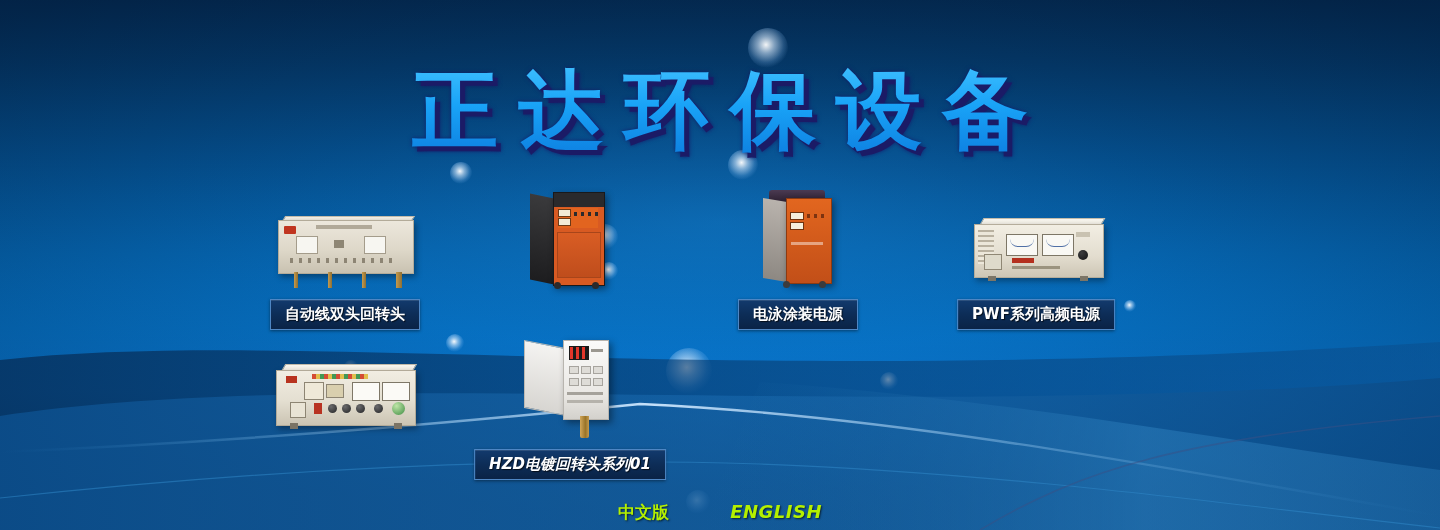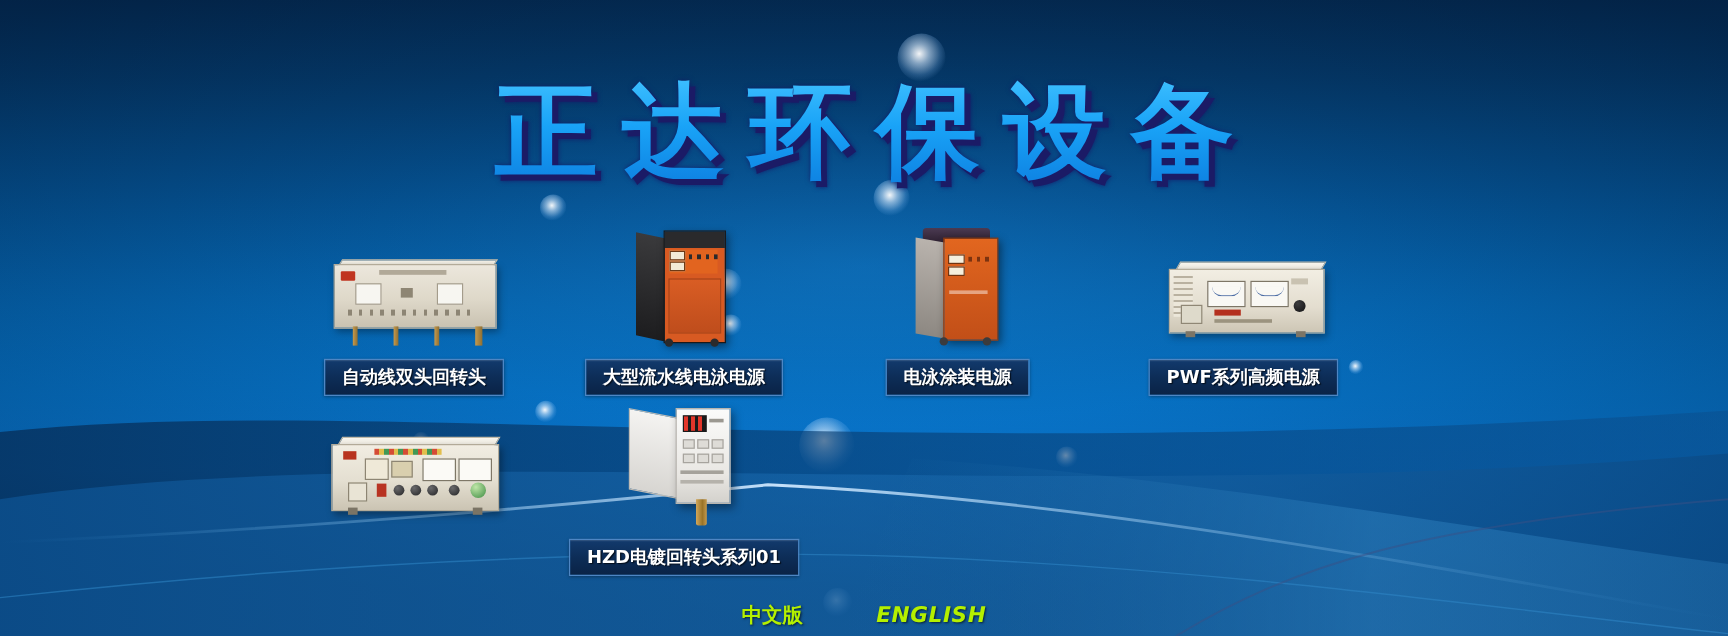--- a/index.html
+++ b/index.html
@@ -314,21 +314,20 @@
           <div class="front"></div>
         <div class="panel"></div>
           <div class="meter mt1"></div>
           <div class="meter mt2"></div>
         <div class="knobs"></div>
           <div class="door"></div>
         <div class="wheel wh1"></div>
           <div class="wheel wh2"></div>
       </div>
     </div>
-    <div class="plabel">大型流水线电泳电源</div>
   </div>
 
   <div class="product" style="left:946px;top:202px;width:180px;height:128px;">
     <div class="shot">
       <div class="mach m4">
         <div class="lid"></div>
           <div class="body"></div>
         <div class="vent"></div>
         <div class="meter mA">
             <div class="scale"></div>
@@ -382,21 +381,21 @@
           <div class="knob k2"></div>
           <div class="knob k3"></div>
           <div class="knob k4"></div>
         <div class="green"></div>
         <div class="foot f1"></div>
           <div class="foot f2"></div>
       </div>
     </div>
   </div>
 
-  <div class="product" style="left:490px;top:340px;width:160px;height:140px;">
+  <div class="product" style="left:490px;top:340px;width:160px;height:140px;font-style:italic;">
     <div class="shot">
       <div class="mach m6">
         <div class="side"></div>
           <div class="front"></div>
         <div class="disp"></div>
           <div class="digits"></div>
           <div class="brand"></div>
         <div class="btn b1"></div>
           <div class="btn b2"></div>
           <div class="btn b3"></div>

